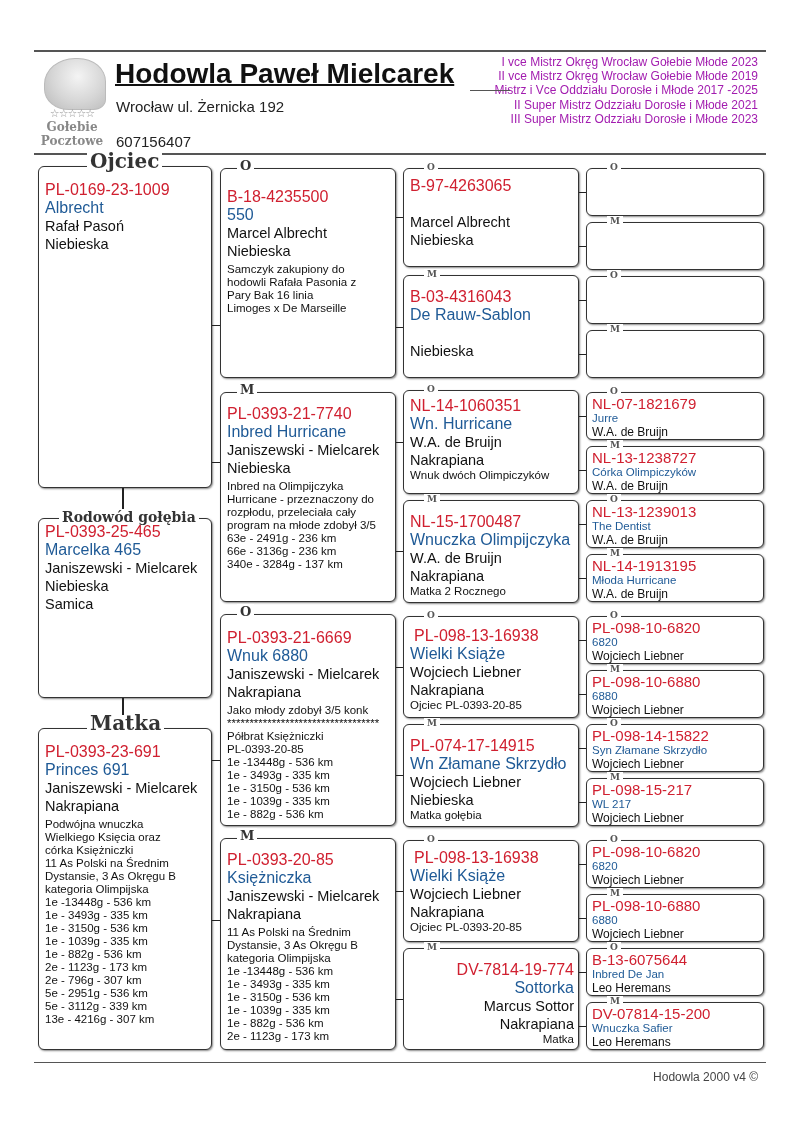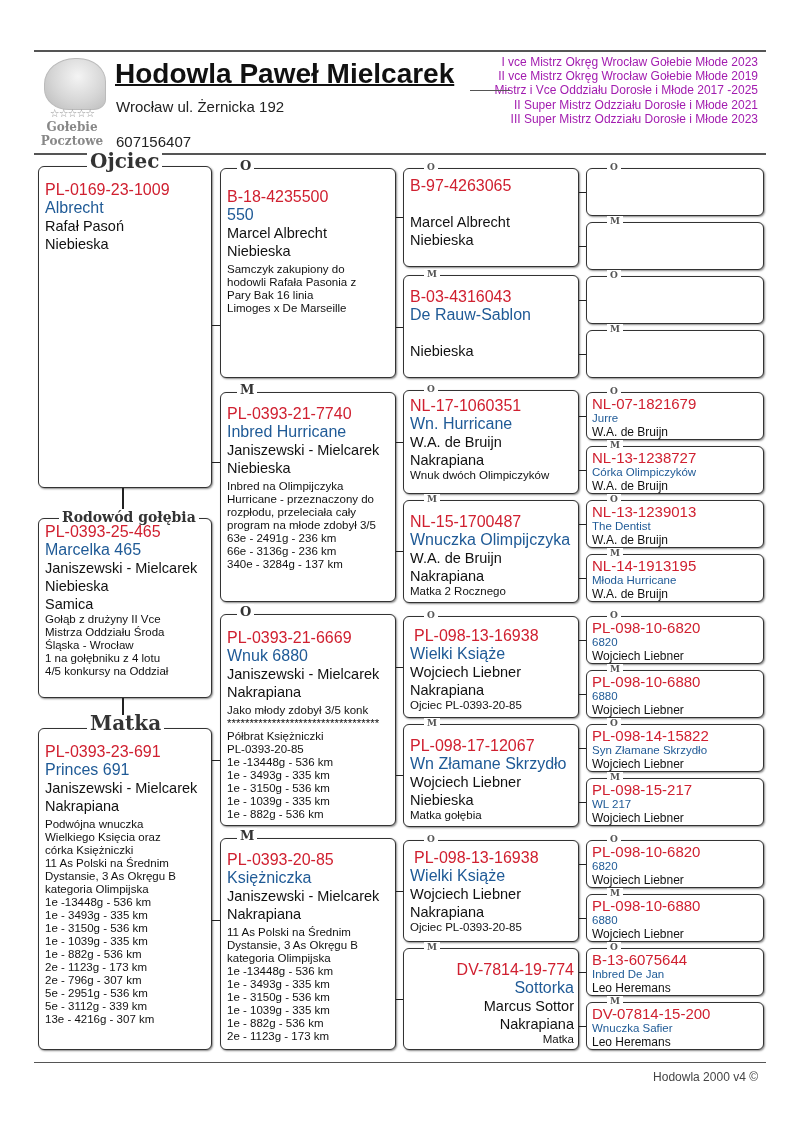--- a/index.html
+++ b/index.html
@@ -67,25 +67,20 @@
 <div class="ln" style="left:122px; top:488px; width:2px; height:26px;"></div>
 
 <div class="box" style="left:38px; top:518px; width:174px; height:180px;">
   <div class="legend mid" style="left:20px;">Rodowód gołębia</div>
   <div class="inner" style="top:4px;">
     <div class="ring">PL-0393-25-465</div>
     <div class="name">Marcelka 465</div>
     <div class="txt">Janiszewski - Mielcarek</div>
     <div class="txt">Niebieska</div>
     <div class="txt">Samica</div>
-    <div class="note">Gołąb z drużyny II Vce
-Mistrza Oddziału Środa
-Śląska - Wrocław
-1 na gołębniku z 4 lotu
-4/5 konkursy na Oddział</div>
   </div>
 </div>
 <div class="ln" style="left:122px; top:698px; width:2px; height:26px;"></div>
 
 <div class="box" style="left:38px; top:728px; width:174px; height:322px;">
   <div class="legend big" style="left:48px;">Matka</div>
   <div class="inner" style="top:14px;">
     <div class="ring">PL-0393-23-691</div>
     <div class="name">Princes 691</div>
     <div class="txt">Janiszewski - Mielcarek</div>
@@ -194,21 +189,21 @@
   <div class="inner" style="top:12px;">
     <div class="ring">B-03-4316043</div>
     <div class="name">De Rauw-Sablon</div>
     <div class="txt" style="min-height:18px;"></div>
     <div class="txt">Niebieska</div>
   </div>
 </div>
 <div class="box" style="left:403px; top:390px; width:176px; height:104px;">
   <div class="legend xs" style="left:20px;">O</div>
   <div class="inner" style="top:6px;">
-    <div class="ring">NL-17-1060351</div>
+    <div class="ring">NL-14-1060351</div>
     <div class="name">Wn. Hurricane</div>
     <div class="txt">W.A. de Bruijn</div>
     <div class="txt">Nakrapiana</div>
     <div class="note">Wnuk dwóch Olimpiczyków</div>
   </div>
 </div>
 <div class="box" style="left:403px; top:500px; width:176px; height:103px;">
   <div class="legend xs" style="left:20px;">M</div>
   <div class="inner" style="top:12px;">
     <div class="ring">NL-15-1700487</div>
@@ -224,21 +219,21 @@
     <div class="ring" style="padding-left:4px;">PL-098-13-16938</div>
     <div class="name">Wielki Książe</div>
     <div class="txt">Wojciech Liebner</div>
     <div class="txt">Nakrapiana</div>
     <div class="note">Ojciec PL-0393-20-85</div>
   </div>
 </div>
 <div class="box" style="left:403px; top:724px; width:176px; height:103px;">
   <div class="legend xs" style="left:20px;">M</div>
   <div class="inner" style="top:12px;">
-    <div class="ring">PL-098-17-12067</div>
+    <div class="ring">PL-074-17-14915</div>
     <div class="name">Wn Złamane Skrzydło</div>
     <div class="txt">Wojciech Liebner</div>
     <div class="txt">Niebieska</div>
     <div class="note">Matka gołębia</div>
   </div>
 </div>
 <div class="box" style="left:403px; top:840px; width:176px; height:102px;">
   <div class="legend xs" style="left:20px;">O</div>
   <div class="inner" style="top:8px;">
     <div class="ring" style="padding-left:4px;">PL-098-13-16938</div>

